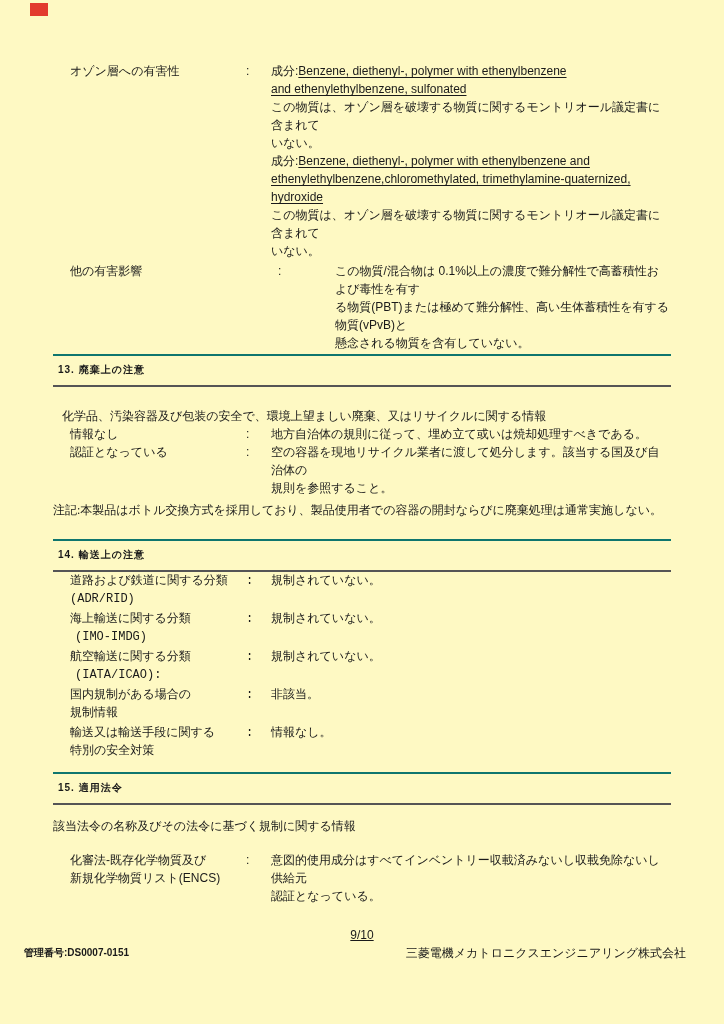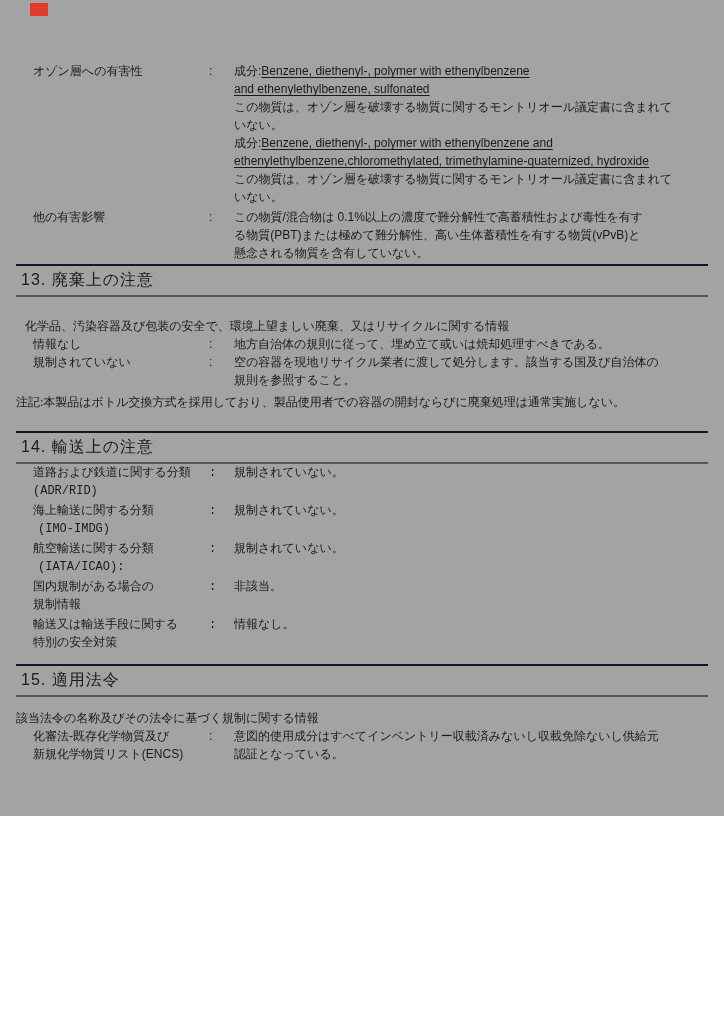--- a/index.html
+++ b/index.html
@@ -1,51 +1,51 @@
 <!DOCTYPE html>
 <html><head>
 <meta charset="utf-8">
 <style>
   html,body{margin:0;padding:0;background:#ffffff;}
   .page{
     position:relative;
-    width:724px;height:816px;
+    width:724px;height:1024px;
     box-sizing:border-box;
-    padding:0 16px;
-    background:#a3a3a3;
+    padding:0 53px;
+    background:#fef9c3;
     color:#1a1a1a;
     font-family:"Liberation Sans","DejaVu Sans",sans-serif;
     overflow:hidden;
   }
   .marker{position:absolute;left:30px;top:3px;width:18px;height:13px;background:#e23b2e;}
   .row{display:flex;font-size:12px;line-height:18px;}
   .lbl{width:190px;padding-left:17px;box-sizing:border-box;flex:none;}
   .cln{width:28px;flex:none;padding-left:3px;box-sizing:border-box;}
   .val{flex:1;min-width:0;}
   .u{text-decoration:underline;text-underline-offset:2px;}
   .s12{padding-top:62px;}
-  .mt2{margin-top:2px;}
+  .mt2{margin-top:2px;gap:32px;}
   .sec-h{
     margin-top:2px;
-    border-top:2px solid #0f172a;
+    border-top:2px solid #0f766e;
     border-bottom:2px solid #555555;
     padding:4px 0 5px 5px;
-    font-size:16px;font-weight:400;line-height:20px;letter-spacing:1px;
+    font-size:10px;font-weight:700;line-height:20px;letter-spacing:1px;
   }
   .sec-h.s14{margin-top:20px;}
   .sec-h.s15{margin-top:12px;}
   .fw{font-size:12px;line-height:18px;}
   .intro13{margin-top:20px;padding-left:9px;}
   .note13{margin-top:4px;font-family:Liberation Serif, serif;}
   .trows{font-family:Liberation Mono, monospace;}
   .trow{margin-bottom:2px;}
   .pad-s{padding-left:5px;}
   .para{margin-top:2px;font-size:12px;line-height:21px;}
   .intro15{margin-top:12px;}
-  .row15{margin-top:0;}
+  .row15{margin-top:16px;}
   .pageno{position:absolute;left:0;right:0;top:926px;text-align:center;font-size:12px;line-height:18px;text-decoration:underline;}
   .docno{position:absolute;left:24px;top:944px;font-size:10px;line-height:18px;font-weight:bold;}
   .company{position:absolute;right:38px;top:944px;font-size:12px;line-height:18px;}
 </style>
 </head>
 <body>
 
 <div class="page">
 
   <div class="marker"></div>
@@ -81,21 +81,21 @@
   </div>
   <div class="fw intro13">化学品、汚染容器及び包装の安全で、環境上望ましい廃棄、又はリサイクルに関する情報</div>
   <div class="row">
     <div class="lbl">情報なし</div>
     <div class="cln">:</div>
     <div class="val">
       <div>地方自治体の規則に従って、埋め立て或いは焼却処理すべきである。</div>
     </div>
   </div>
   <div class="row">
-    <div class="lbl">規制されていない</div>
+    <div class="lbl">認証となっている</div>
     <div class="cln">:</div>
     <div class="val">
       <div>空の容器を現地リサイクル業者に渡して処分します。該当する国及び自治体の</div>
       <div>規則を参照すること。</div>
     </div>
   </div>
   <div class="fw note13">注記:本製品はボトル交換方式を採用しており、製品使用者での容器の開封ならびに廃棄処理は通常実施しない。</div>
 
   <div class="sec-h s14">
     <span>14. 輸送上の注意</span>

